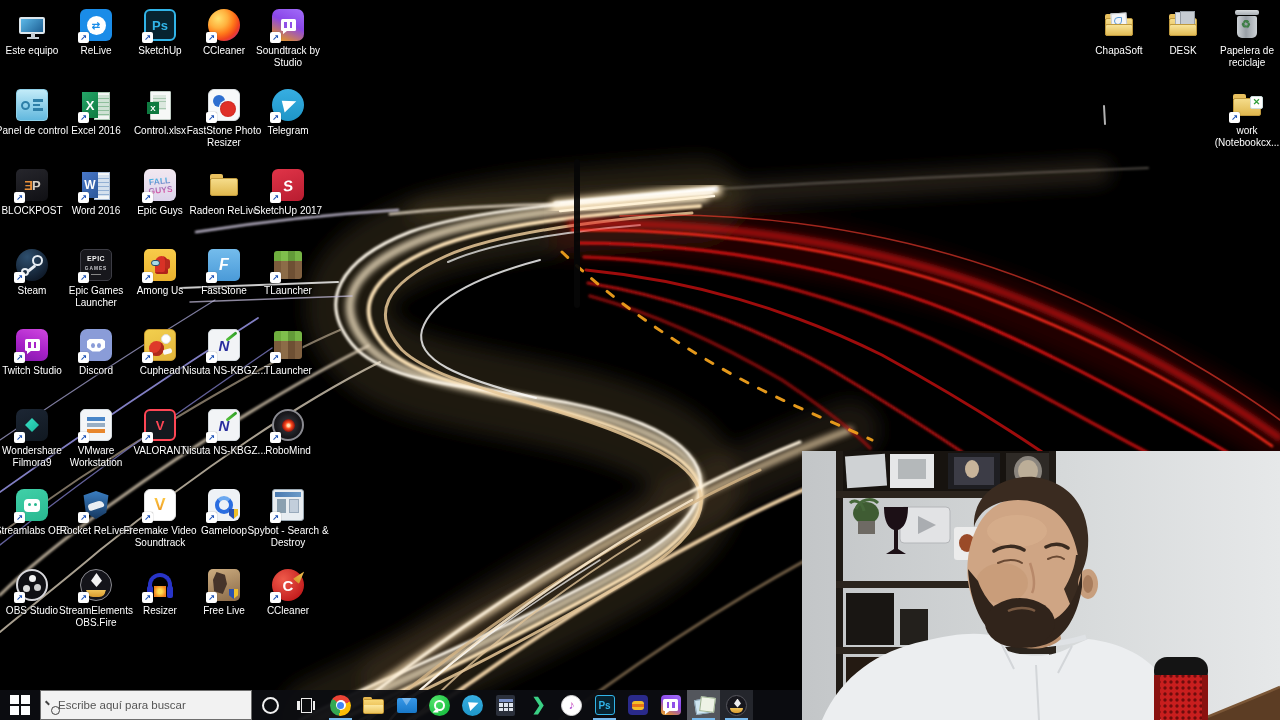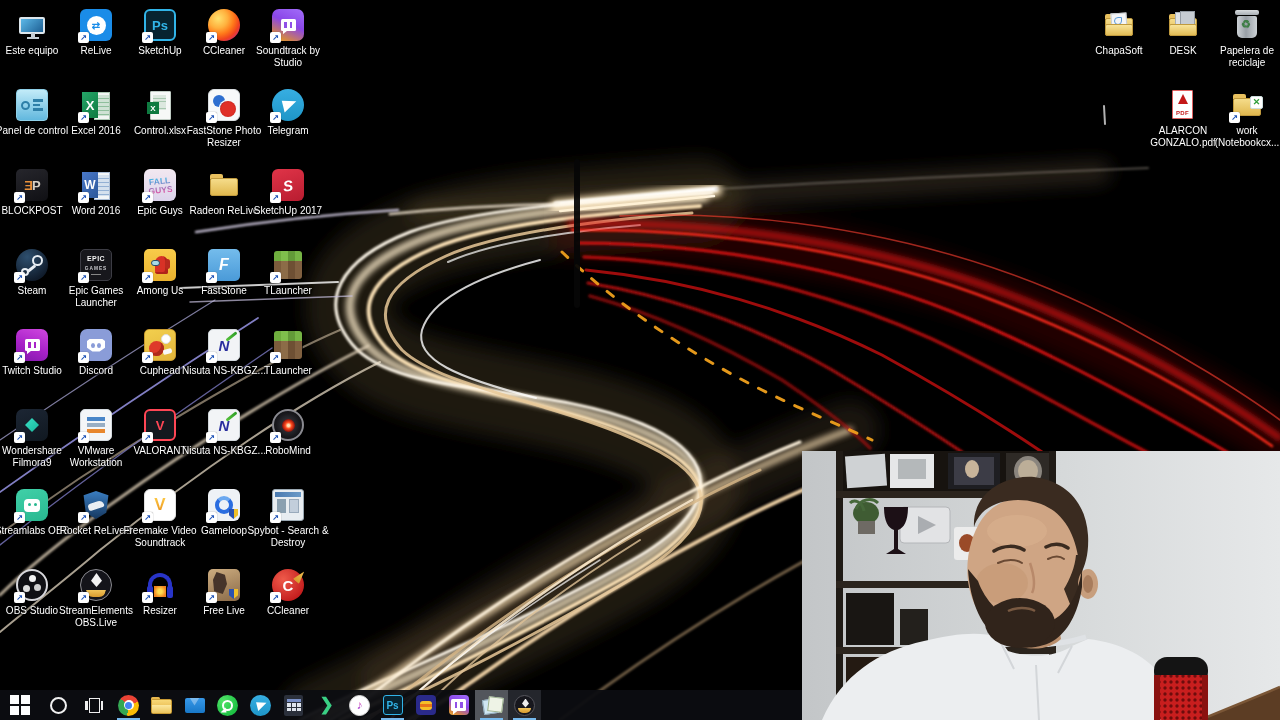--- a/index.html
+++ b/index.html
@@ -284,21 +284,21 @@
         <div class="dlabel">Rocket ReLive®</div>
       </div>
       <div class="dcell" style="left: 64px; top: 568px;">
         <div class="dico">
           <div class="tile" style="background:#14141a;border-radius:50%;border:1.5px solid #8a8a90">
             <i style="position:absolute;left:10px;top:3px;width:11px;height:14px;background:#f2f2f2;clip-path:polygon(50% 0,100% 55%,50% 100%,0 55%)"></i>
             <i style="position:absolute;left:5px;bottom:3px;width:20px;height:7px;background:linear-gradient(180deg,#f0c45a,#d89a2e);border-radius:0 0 10px 10px;clip-path:polygon(0 0,100% 0,88% 100%,12% 100%)"></i>
           </div>
           <span class="badge">↗</span>
         </div>
-        <div class="dlabel">StreamElements OBS.Live</div>
+        <div class="dlabel">StreamElements OBS.Fire</div>
       </div>
       <div class="dcell" style="left: 128px; top: 8px;">
         <div class="dico">
           <div class="tile" style="background:#072330;border:2px solid #31b4e8;border-radius:6px">
             <span style="color:#31b4e8;font-size:13px;font-weight:800">Ps</span>
           </div>
           <span class="badge">↗</span>
         </div>
         <div class="dlabel">SketchUp</div>
       </div>
@@ -564,30 +564,20 @@
       <div class="dcell" style="left: 1215px; top: 8px;">
         <div class="dico">
           <div class="tile" style="">
             <i style="position:absolute;top:1px;left:4px;width:24px;height:5px;background:linear-gradient(180deg,#d8dcdf,#a8aeb4);border-radius:2px"></i>
             <i style="position:absolute;top:7px;left:6px;width:20px;height:22px;background:linear-gradient(90deg,#cdd2d6,#989fa6 45%,#cdd2d6);border-radius:2px 2px 5px 5px"></i>
             <span style="position:absolute;top:10px;left:10px;font-size:11px;color:#3e7e46;font-weight:700;line-height:1">♻</span>
           </div>
         </div>
         <div class="dlabel">Papelera de reciclaje</div>
       </div>
-      <div class="dcell" style="left: 1151px; top: 88px;">
-        <div class="dico">
-          <div class="tile" style="">
-            <i style="position:absolute;left:5px;top:1px;width:21px;height:29px;background:#fff;border:1.5px solid #e06060;border-radius:1px;box-sizing:border-box"></i>
-            <i style="position:absolute;left:11px;top:5px;width:10px;height:10px;background:#c41818;clip-path:polygon(50% 0,100% 100%,0 100%)"></i>
-            <span style="position:absolute;left:9px;bottom:5px;font-size:6px;font-weight:900;color:#c41818;letter-spacing:.3px">PDF</span>
-          </div>
-        </div>
-        <div class="dlabel">ALARCON GONZALO.pdf</div>
-      </div>
       <div class="dcell" style="left: 1215px; top: 88px;">
         <div class="dico">
           <div class="tile">
             <i style="position:absolute;left:2px;top:5px;width:13px;height:5px;background:#e8c05e;border-radius:2px 2px 0 0"></i>
             <i style="position:absolute;left:2px;top:9px;width:28px;height:18px;background:linear-gradient(180deg,#f5dc8a,#e0b84e);border:1px solid #c09a3e;border-radius:2px;box-sizing:border-box"></i>
             <i style="position:absolute;right:0px;top:7px;width:13px;height:13px;background:#fff;border-radius:2px;border:1px solid #cdd;display:flex;align-items:center;justify-content:center;box-sizing:border-box">
               <span style="color:#2e9e38;font-weight:900;font-size:9px;line-height:1">✕</span>
             </i>
           </div>
           <span class="badge">↗</span>
@@ -599,20 +589,24 @@
   <div id="taskbar">
       <div class="tbtn tstart">
         <span>
           <div class="winlogo">
             <i></i>
             <i></i>
             <i></i>
             <i></i>
           </div>
         </span>
+      </div>
+      <div class="searchbox">
+        <span><span class="mag"></span></span>
+        <span class="sph">Escribe aquí para buscar</span>
       </div>
       <div class="tbtn tsq">
         <span>
           <div class="cort"></div>
         </span>
       </div>
       <div class="tbtn tsq">
         <span>
           <div class="tview">
             <i style="position:absolute;left:3.5px;top:0;width:11px;height:15px;border:1.6px solid #eee;box-sizing:border-box"></i>

